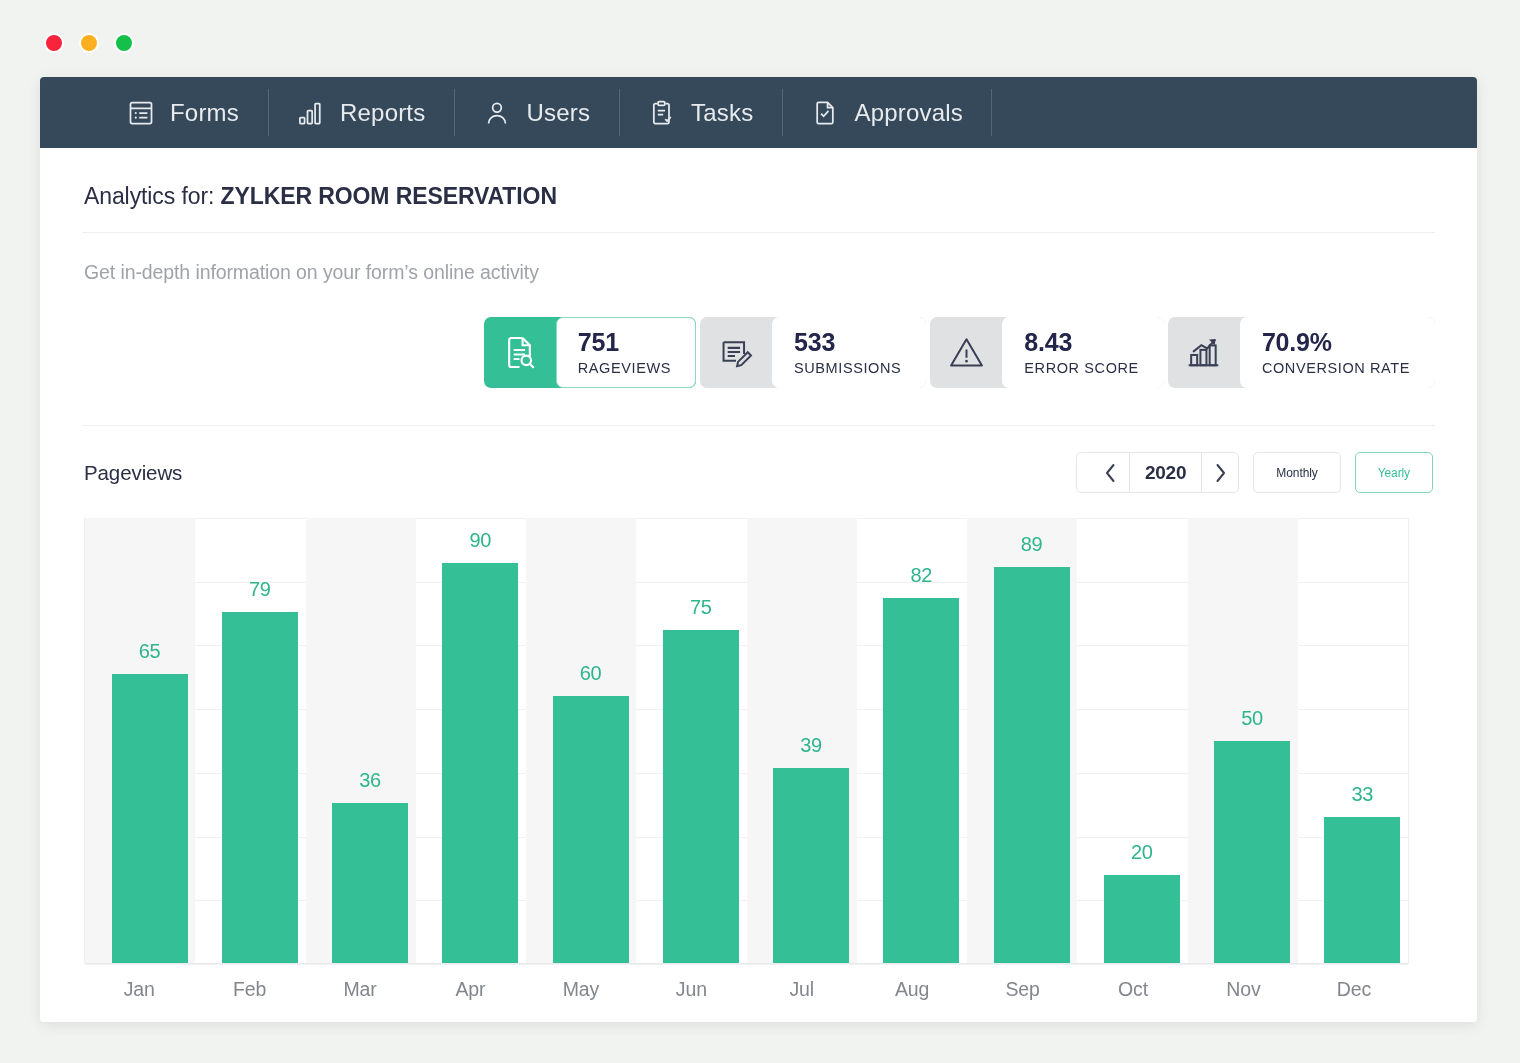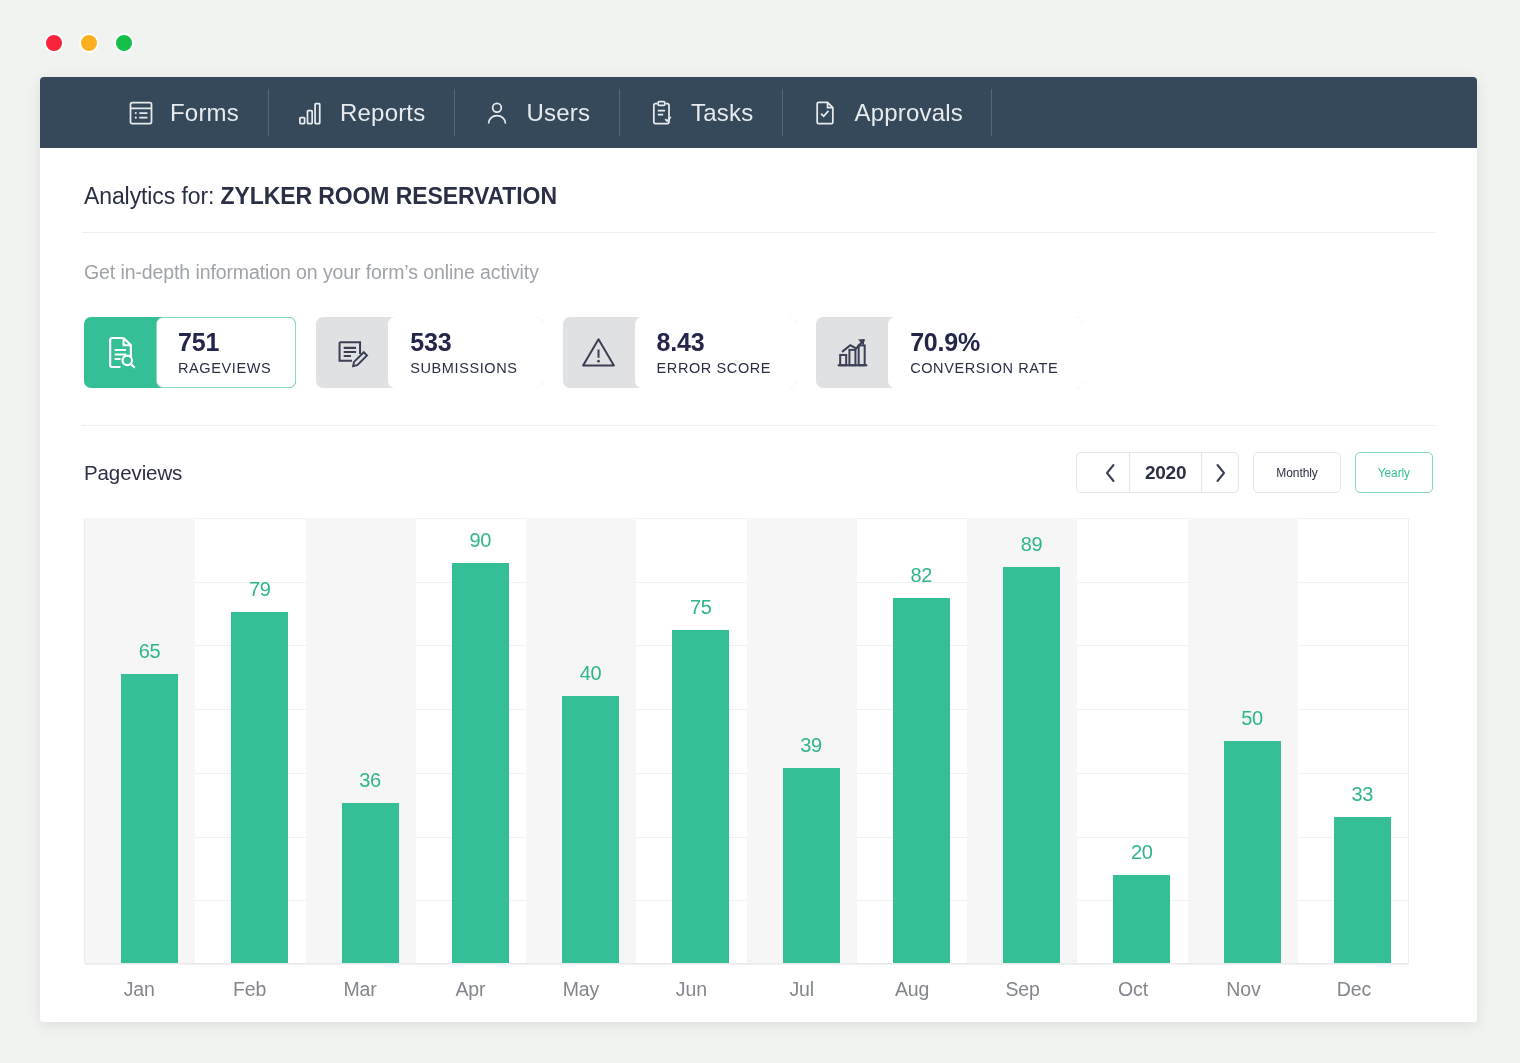--- a/index.html
+++ b/index.html
@@ -97,22 +97,23 @@
   .subtitle {
     font-size: 19.5px;
     color: #9fa3a9;
     padding: 28px 0 0 2px;
     letter-spacing: -0.1px;
   }
 
   
   .stat-row {
     display: flex;
-    gap: 20px;
+    gap: 4px;
     padding: 33px 0 0 2px;
+    justify-content: flex-end;
   }
   .stat-card {
     display: flex;
     align-items: stretch;
     border-radius: 7px;
     height: 71px;
     overflow: hidden;
     background: #e0e1e2;
     cursor: pointer;
   }
@@ -243,21 +244,21 @@
   .bar-col {
     flex: 1;
     height: 100%;
     display: flex;
     flex-direction: column;
     justify-content: flex-end;
     align-items: center;
     position: relative;
   }
   .bar {
-    width: 57px;
+    width: 76px;
     background: #35bf97;
     position: relative;
     cursor: pointer;
     margin-left: 19px;
   }
   .bar-label {
     position: absolute;
     top: -34px;
     left: 50%;
     transform: translateX(-50%);
@@ -504,21 +505,21 @@
                 <div class="bar-label">36</div>
               </div>
             </div>
             <div class="bar-col">
               <div class="bar" style="height: 90%;">
                 <div class="bar-label">90</div>
               </div>
             </div>
             <div class="bar-col">
               <div class="bar" style="height: 60%;">
-                <div class="bar-label">40</div>
+                <div class="bar-label">60</div>
               </div>
             </div>
             <div class="bar-col">
               <div class="bar" style="height: 75%;">
                 <div class="bar-label">75</div>
               </div>
             </div>
             <div class="bar-col">
               <div class="bar" style="height: 44%;">
                 <div class="bar-label">39</div>

